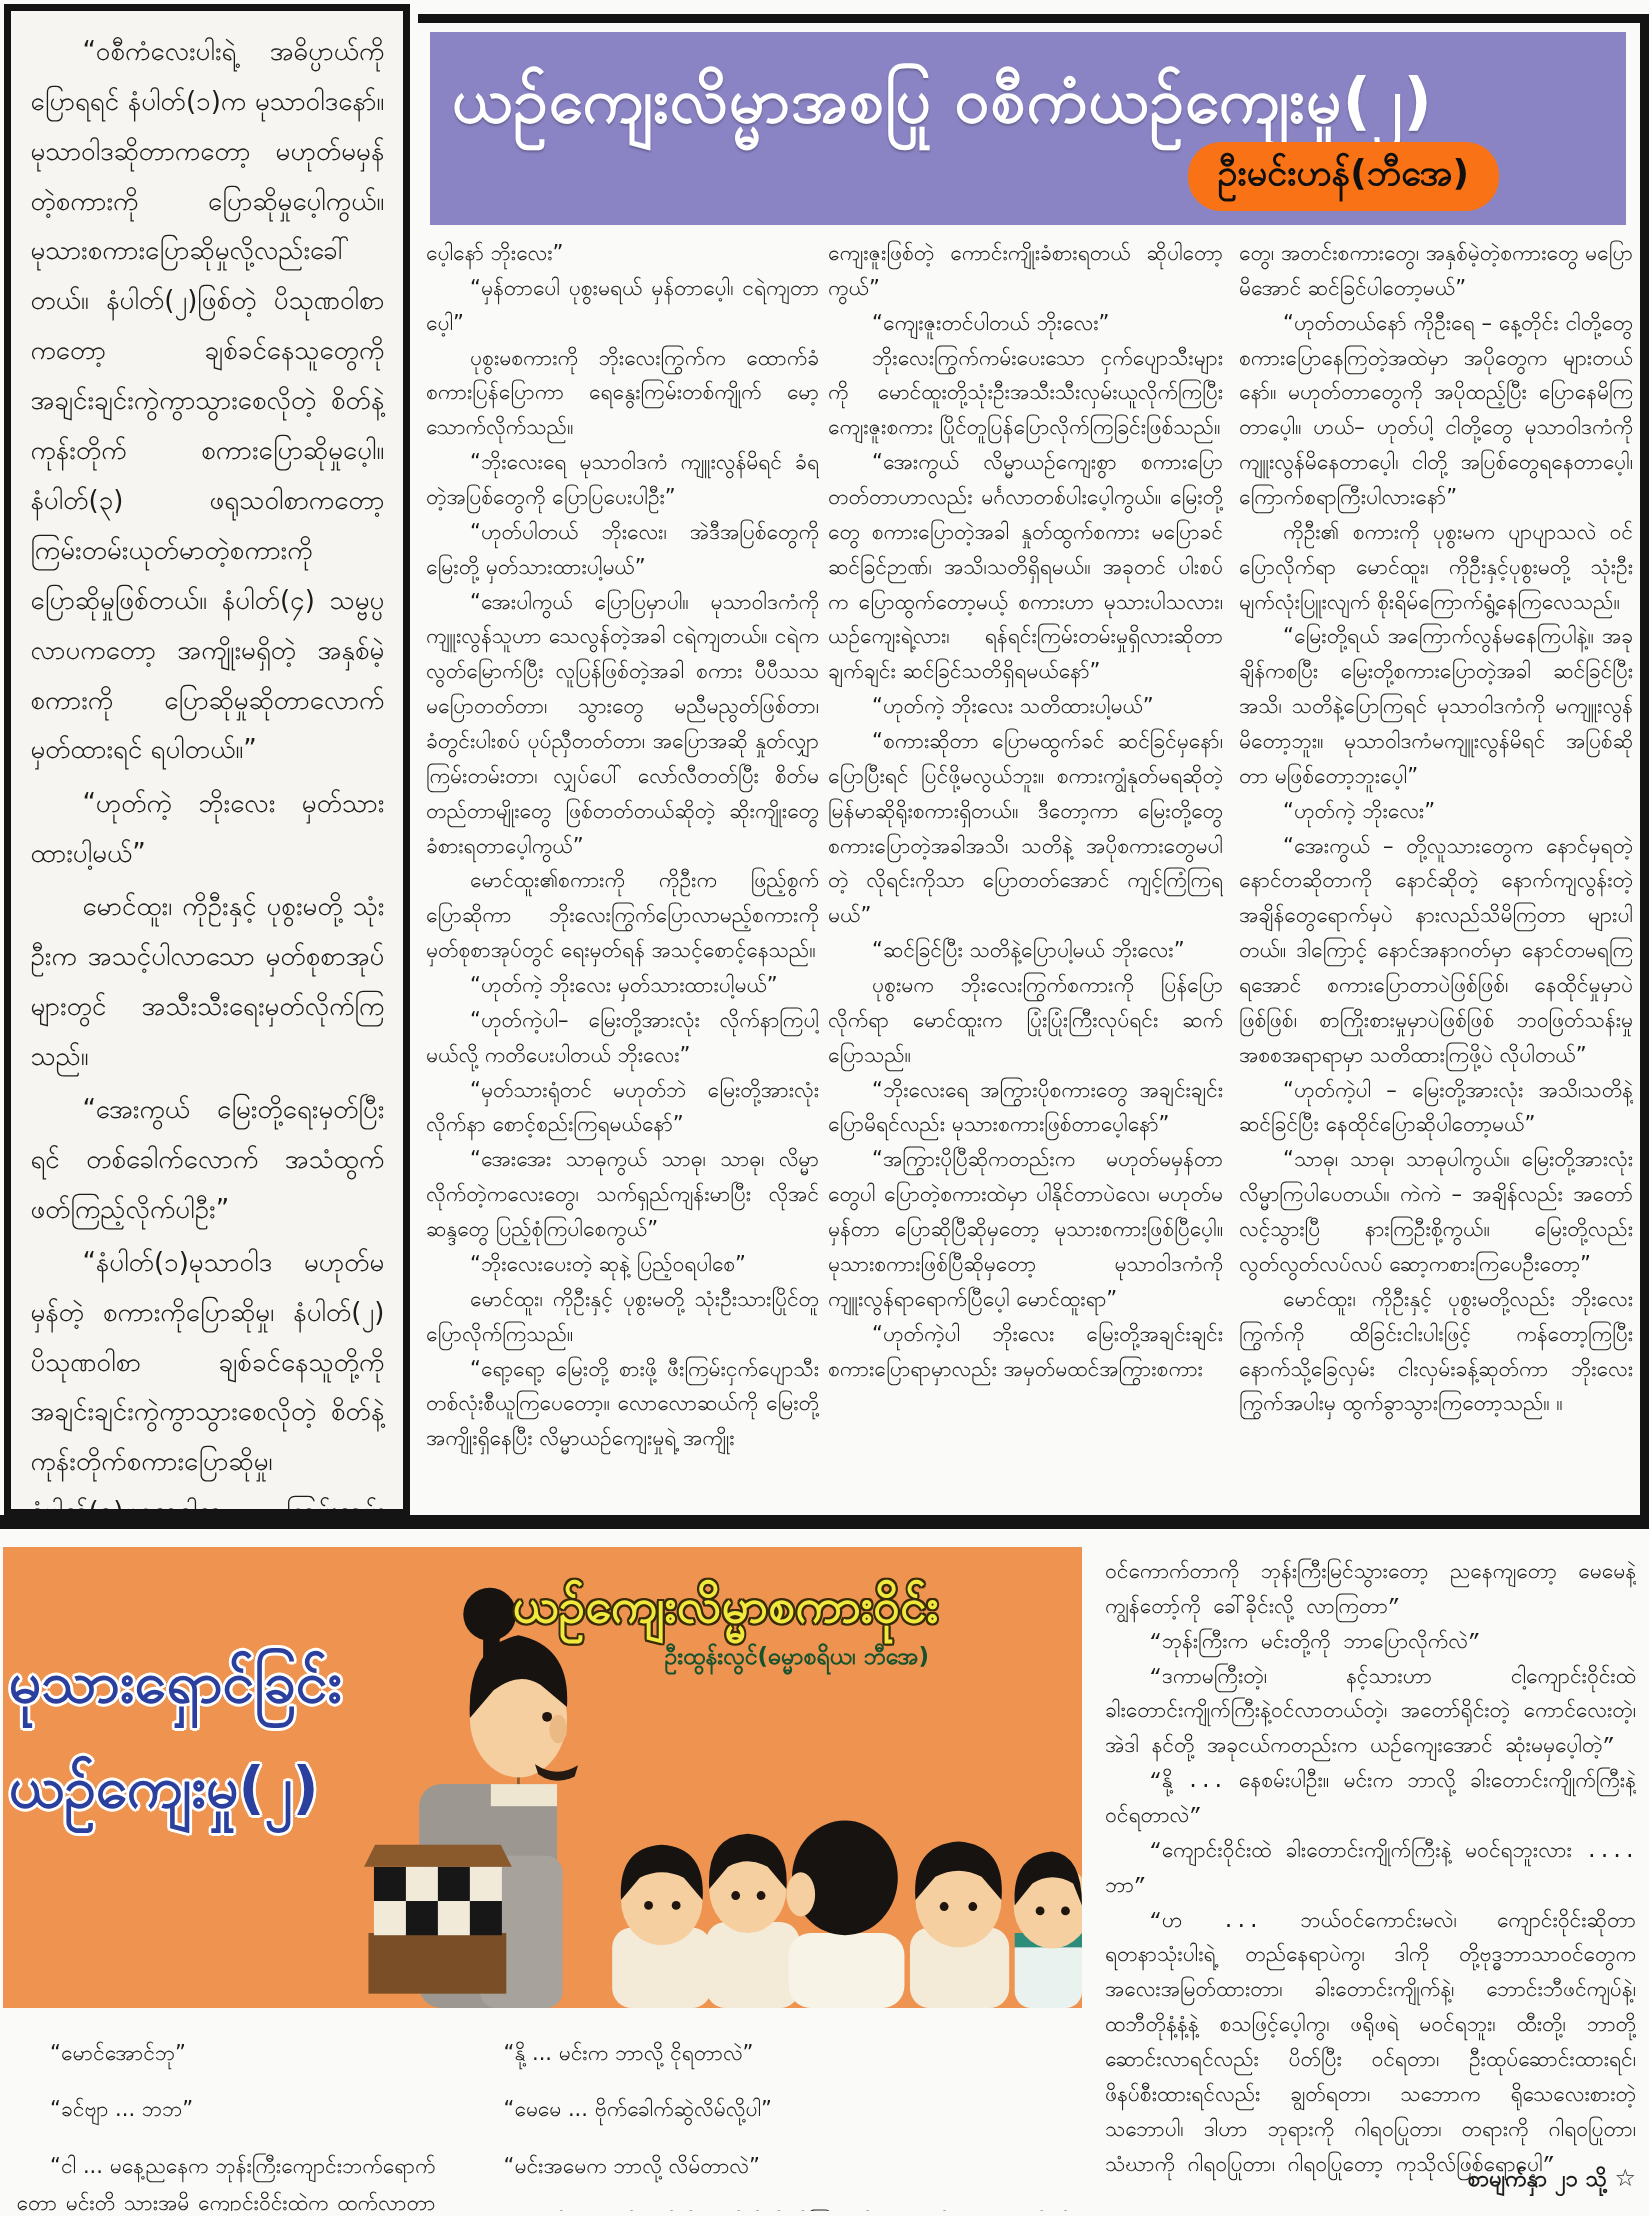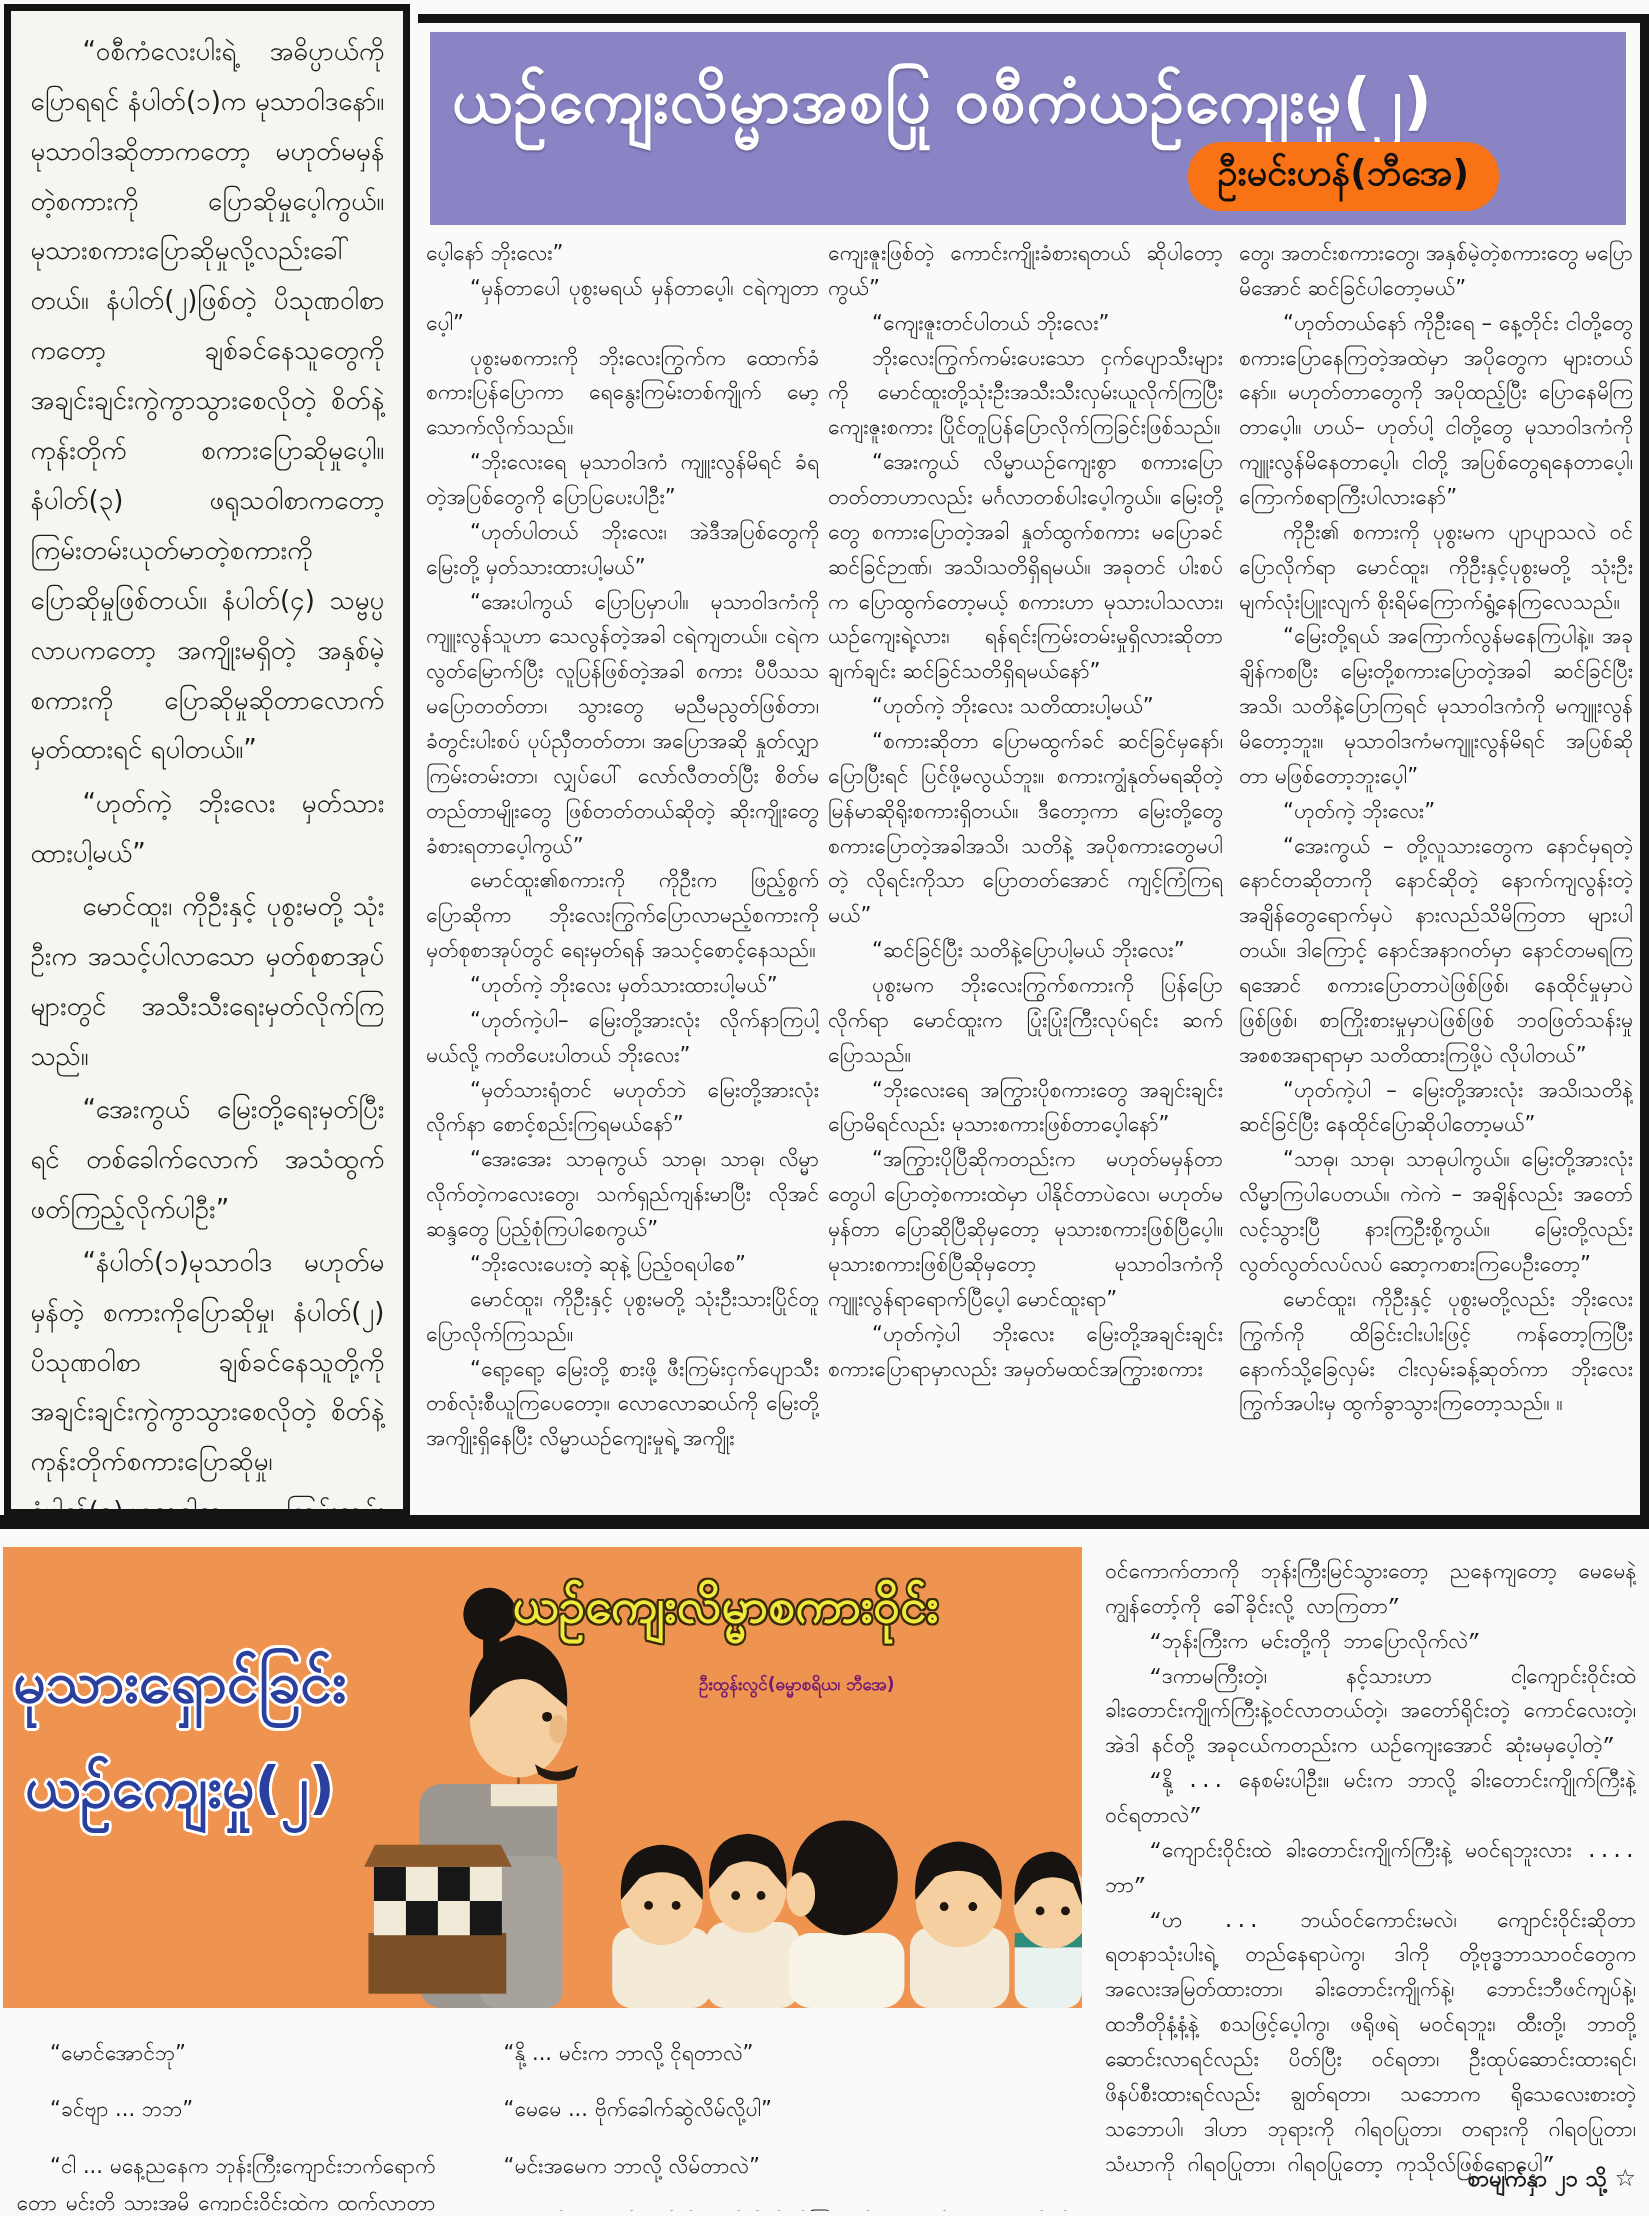--- a/index.html
+++ b/index.html
@@ -31,31 +31,31 @@
   .col{position:absolute;overflow:hidden;}
   .col2{left:426px;top:236px;width:393px;height:1274px;}
   .col3{left:828px;top:236px;width:395px;height:1274px;}
   .col4{left:1239px;top:236px;width:394px;height:1274px;}
   .para{margin:0;font-size:21px;line-height:1.66;text-align:justify;text-indent:2.1em;}
   .flush{text-indent:0;}
 
   
   .orange-panel{position:absolute;left:3.3px;top:1547px;width:1079px;height:461px;
                 background:#ef9350;overflow:hidden;}
-  .section-title{position:absolute;left:5.5px;top:83px;width:342px;text-align:center;
+  .section-title{position:absolute;left:5.5px;top:83px;width:342px;text-align:left;
                  font-weight:bold;color:#2b3f9e;font-size:57px;line-height:1.85;
                  text-shadow:-2.8px 0 0 #fff,2.8px 0 0 #fff,0 -2.8px 0 #fff,0 2.8px 0 #fff,
                              -2.2px -2.2px 0 #fff,2.2px 2.2px 0 #fff,-2.2px 2.2px 0 #fff,2.2px -2.2px 0 #fff;}
   .illu{position:absolute;left:350px;top:0;}
   .illu-title{position:absolute;left:386px;top:29px;width:673px;text-align:center;
               font-size:47px;font-weight:bold;color:#f2e93e;letter-spacing:0.6px;
               text-shadow:-2.2px 0 0 #3a2c08,2.2px 0 0 #3a2c08,0 -2.2px 0 #3a2c08,0 2.2px 0 #3a2c08,
                           -1.7px -1.7px 0 #3a2c08,1.7px 1.7px 0 #3a2c08,-1.7px 1.7px 0 #3a2c08,1.7px -1.7px 0 #3a2c08;}
-  .illu-byline{position:absolute;left:529px;top:126px;width:529px;text-align:center;
-               font-size:17px;font-weight:bold;color:#701a75;}
+  .illu-byline{position:absolute;left:529px;top:94px;width:529px;text-align:center;
+               font-size:23px;font-weight:bold;color:#14532d;}
 
   
   .bcolA{left:16.5px;top:2035px;width:419px;height:176px;}
   .bcolB{left:470px;top:2035px;width:600px;height:176px;}
   .bcolC{left:1105px;top:1556px;width:531px;height:656px;font-family:Liberation Mono, monospace;}
   .bpara{margin:0 0 19px 0;font-size:21px;line-height:1.78;text-align:justify;text-indent:1.6em;}
   .continuation{position:absolute;left:1105px;top:2164px;width:531px;text-align:right;
                 font-size:22px;font-weight:bold;}
   .star{font-size:24px;}
 </style>

